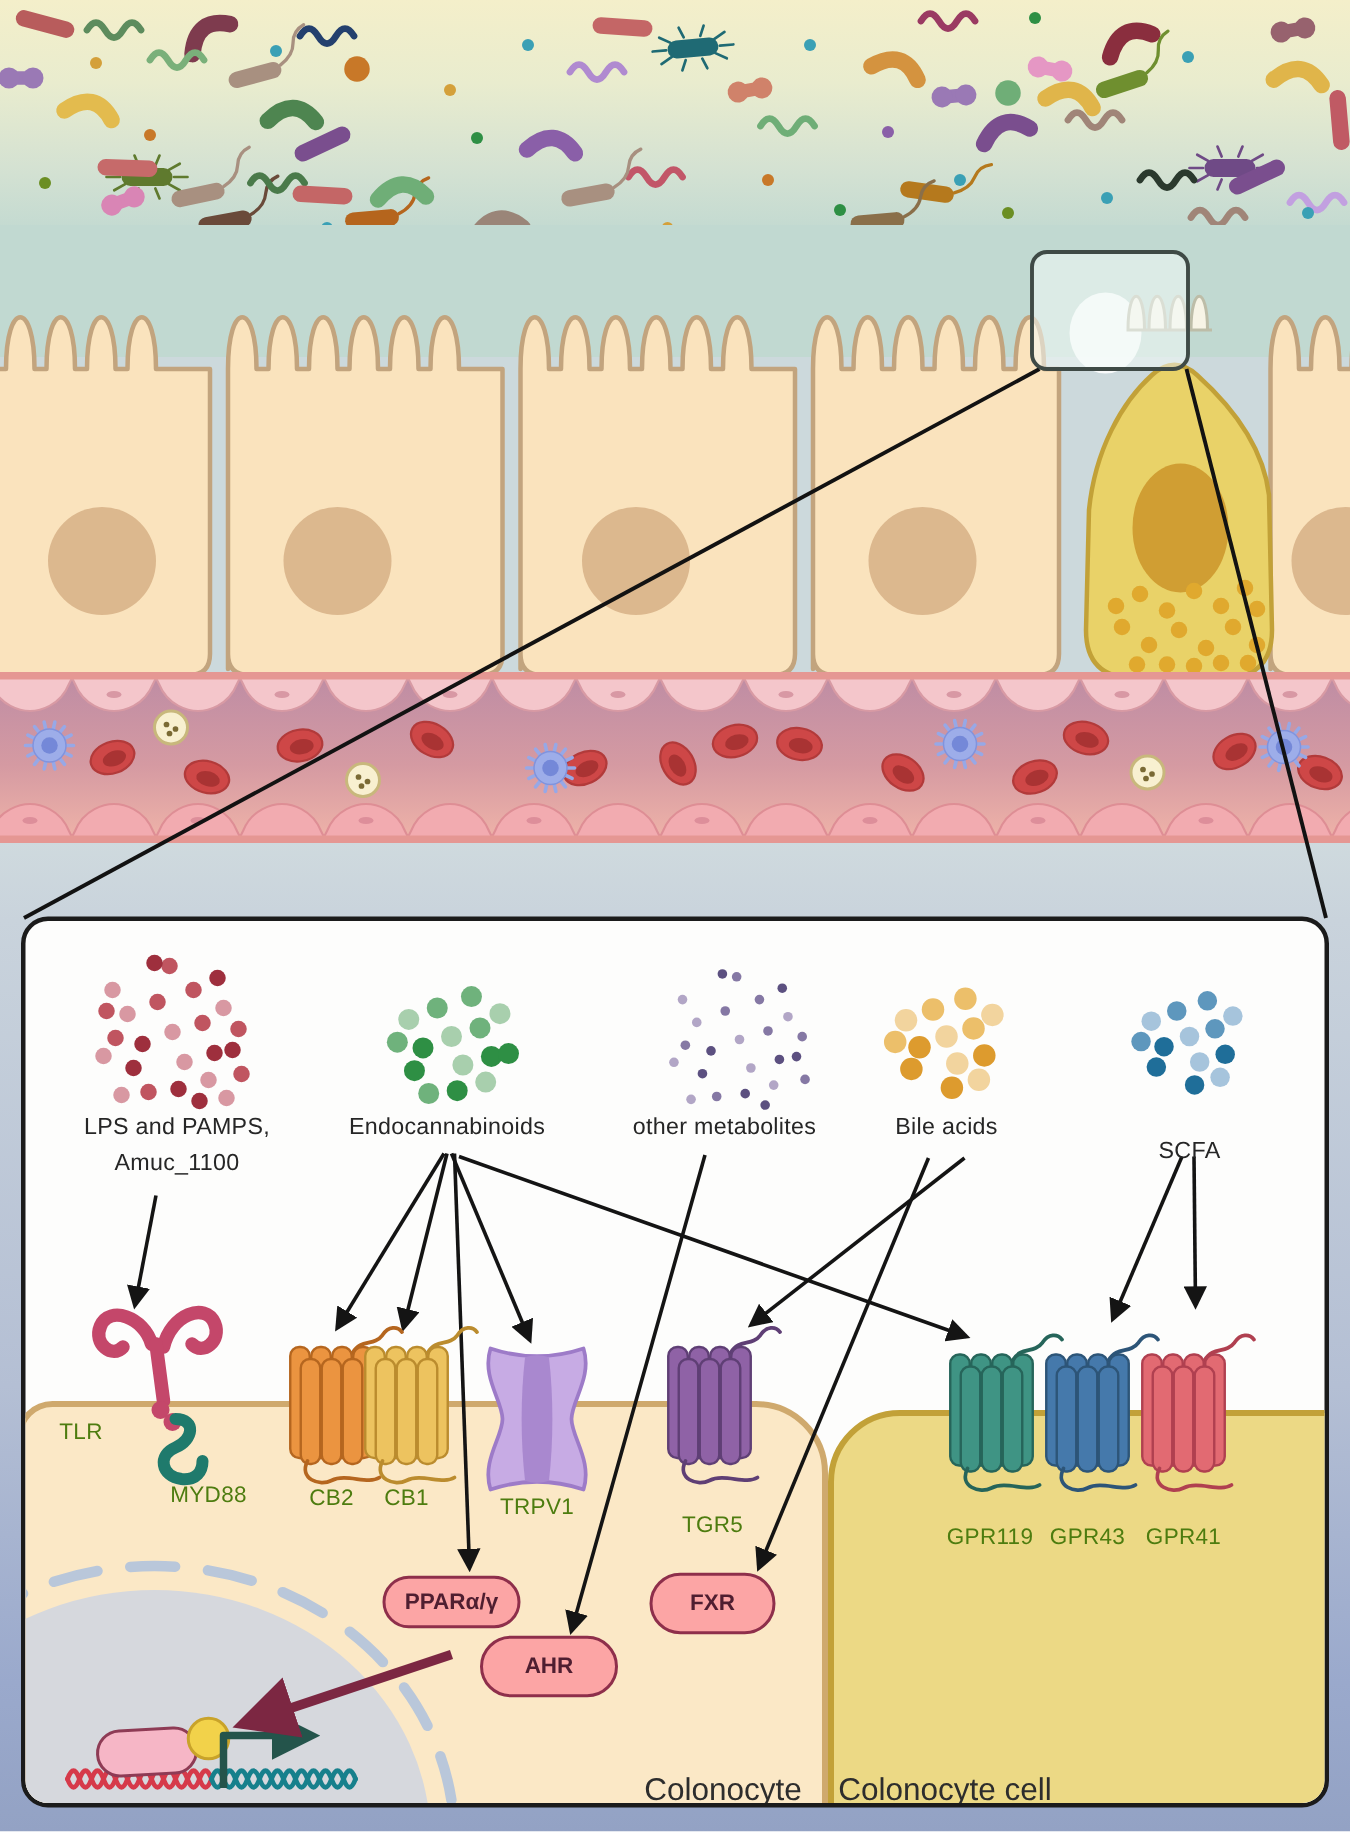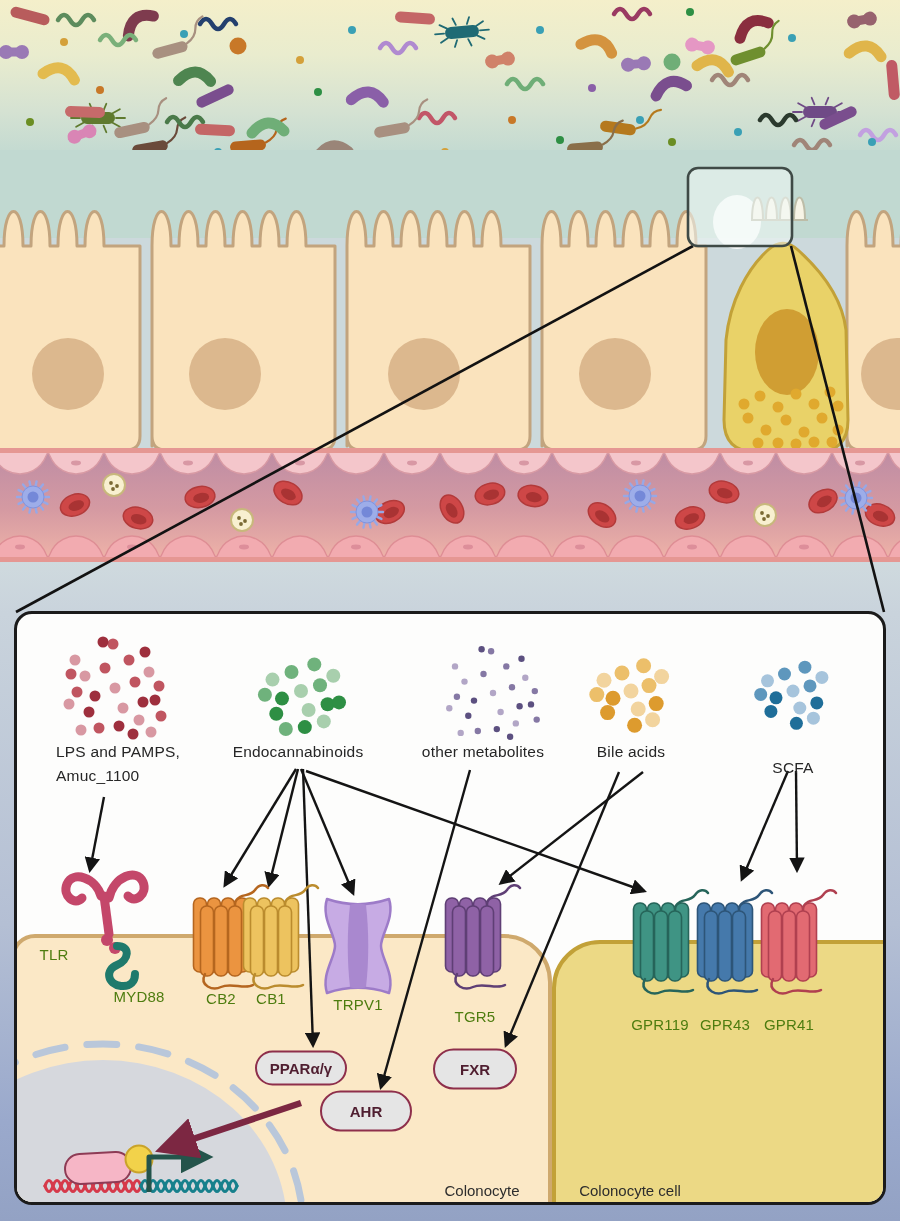--- a/index.html
+++ b/index.html
@@ -11,29 +11,29 @@
   #lower-bg{left:0;top:561px;width:900px;height:660px;
     background:linear-gradient(180deg,#cfdade 0%,#c9d3dc 8%,#b4bfd4 55%,#9aa9cc 85%,#93a2c4 100%);}
   #panel{left:14px;top:611px;width:866px;height:588px;background:#fdfdfc;
     border:3px solid #1b1b1b;border-radius:18px;overflow:hidden;box-sizing:content-box;}
   #panel svg.layer{position:absolute;left:0;top:0;}
   .cell{position:absolute;}
   .cell.colono{left:-6px;top:320px;width:533px;height:600px;background:#fbe8c6;
     border:4px solid #cfa96d;border-radius:24px 48px 0 0;}
   .cell.endo{left:535px;top:326px;width:400px;height:600px;background:#ecd985;
     border:4px solid #c2a138;border-radius:48px 0 0 0;}
-  .clabel{position:absolute;transform:translateX(-50%);text-align:left;
+  .clabel{position:absolute;transform:translateX(-50%);text-align:center;
     font-size:15.5px;font-weight:500;color:#262626;white-space:pre-line;
     line-height:1.55;letter-spacing:.2px;}
   .rlabel{position:absolute;transform:translateX(-50%);font-size:15px;
     font-weight:500;color:#4d7c0f;letter-spacing:.2px;}
-  .pill{position:absolute;transform:translate(-50%,-50%);background:#e5e5e5;
+  .pill{position:absolute;transform:translate(-50%,-50%);background:#fca5a5;
     border:2.5px solid #8e2f4b;border-radius:999px;color:#4f1e30;font-weight:bold;
     font-size:15px;display:flex;align-items:center;justify-content:center;}
-  .celllabel{position:absolute;transform:translateX(-50%);font-size:15px;
+  .celllabel{position:absolute;transform:translateX(-50%);font-size:21px;
     font-weight:500;color:#2d2d2d;}
 </style>
 </head>
 <body>
 
 <div id="scene">
 
   <div id="microbiome-band" class="abs">
     <svg id="bact-svg" width="900" height="158" viewBox="0 0 900 158">
         <g transform="translate(30,16) rotate(15)">

